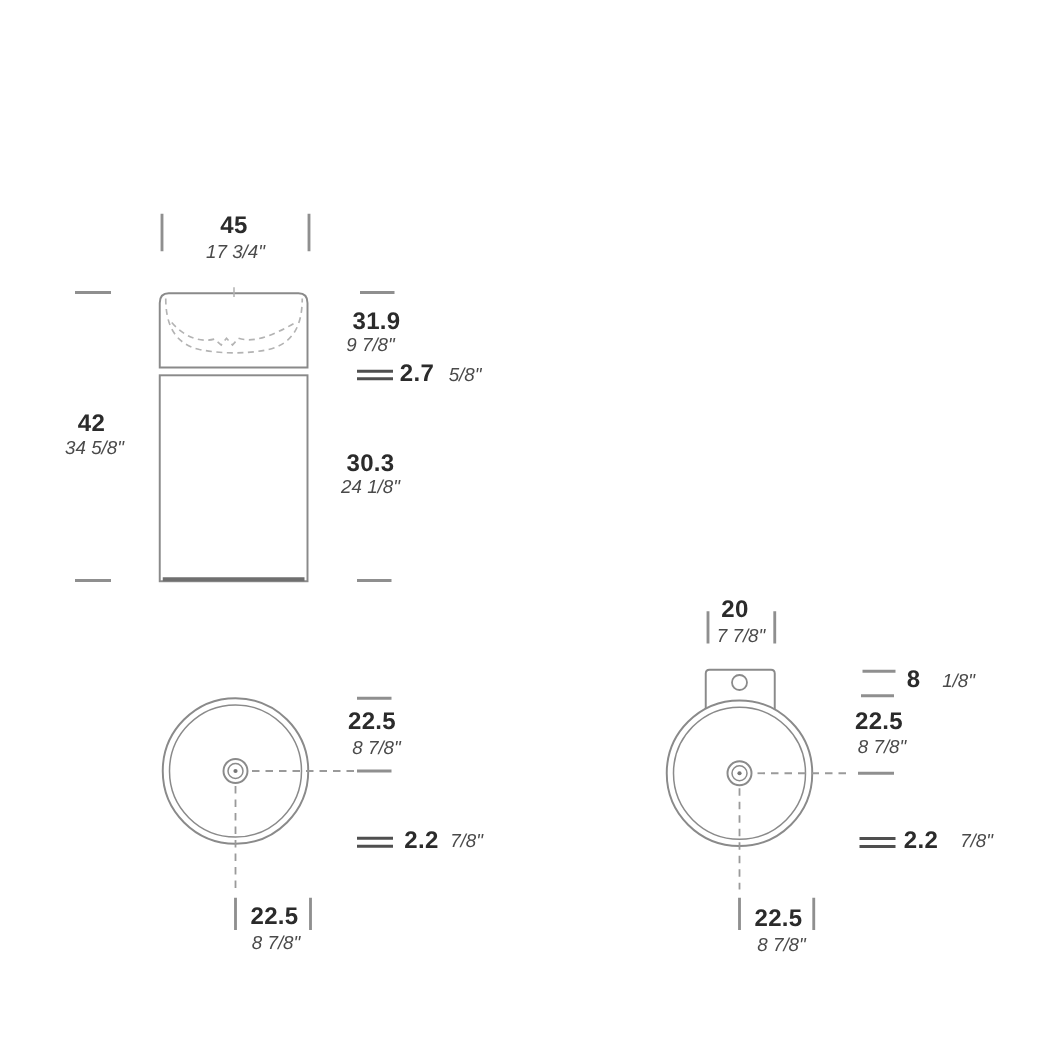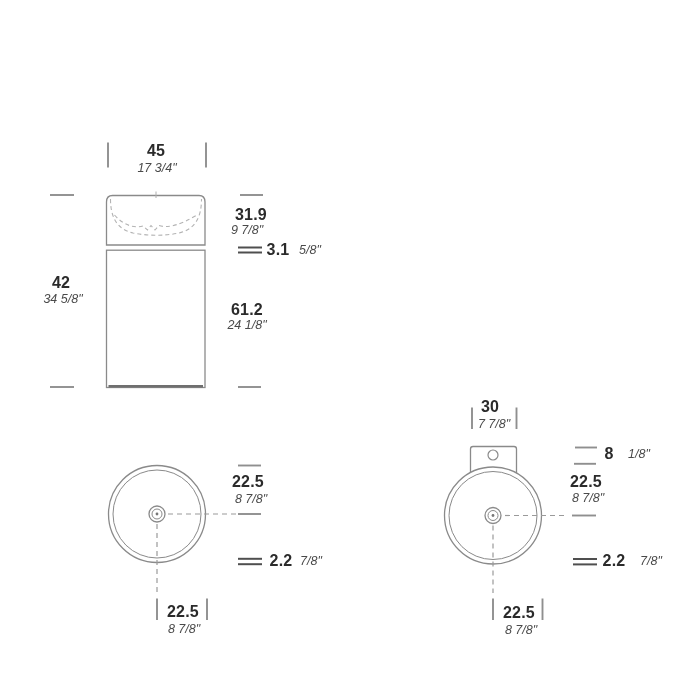--- a/index.html
+++ b/index.html
@@ -95,33 +95,33 @@
       </g>
     </g>
   </svg>
 
   <span class="lbl cm" style="left:156px;top:119px">45</span>
   <span class="lbl in" style="left:157px;top:136px">17 3/4"</span>
   <span class="lbl cm" style="left:61px;top:251px">42</span>
   <span class="lbl in" style="left:63px;top:267px">34 5/8"</span>
   <span class="lbl cm" style="left:251px;top:183px">31.9</span>
   <span class="lbl in" style="left:247px;top:198px">9 7/8"</span>
-  <span class="lbl cm" style="left:278px;top:218px">3.1</span>
+  <span class="lbl cm" style="left:278px;top:218px">2.7</span>
   <span class="lbl in" style="left:310px;top:218px">5/8"</span>
-  <span class="lbl cm" style="left:247px;top:278px">61.2</span>
+  <span class="lbl cm" style="left:247px;top:278px">30.3</span>
   <span class="lbl in" style="left:247px;top:293px">24 1/8"</span>
 
   <span class="lbl cm" style="left:248px;top:450px">22.5</span>
   <span class="lbl in" style="left:251px;top:467px">8 7/8"</span>
   <span class="lbl cm" style="left:281px;top:529px">2.2</span>
   <span class="lbl in" style="left:311px;top:529px">7/8"</span>
   <span class="lbl cm" style="left:183px;top:580px">22.5</span>
   <span class="lbl in" style="left:184px;top:597px">8 7/8"</span>
 
-  <span class="lbl cm" style="left:490px;top:375px">30</span>
+  <span class="lbl cm" style="left:490px;top:375px">20</span>
   <span class="lbl in" style="left:494px;top:392px">7 7/8"</span>
   <span class="lbl cm" style="left:609px;top:422px">8</span>
   <span class="lbl in" style="left:639px;top:422px">1/8"</span>
   <span class="lbl cm" style="left:586px;top:450px">22.5</span>
   <span class="lbl in" style="left:588px;top:466px">8 7/8"</span>
   <span class="lbl cm" style="left:614px;top:529px">2.2</span>
   <span class="lbl in" style="left:651px;top:529px">7/8"</span>
   <span class="lbl cm" style="left:519px;top:581px">22.5</span>
   <span class="lbl in" style="left:521px;top:598px">8 7/8"</span>
 

